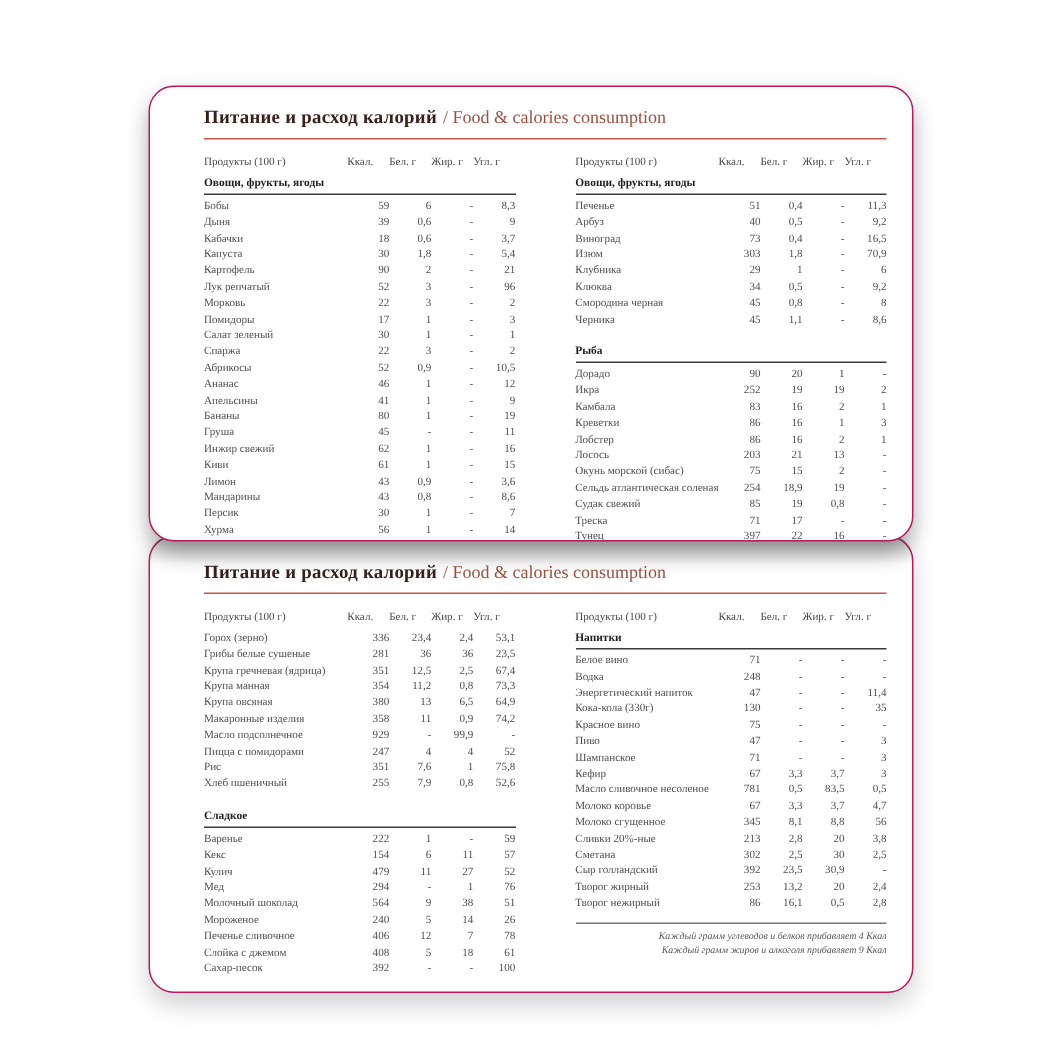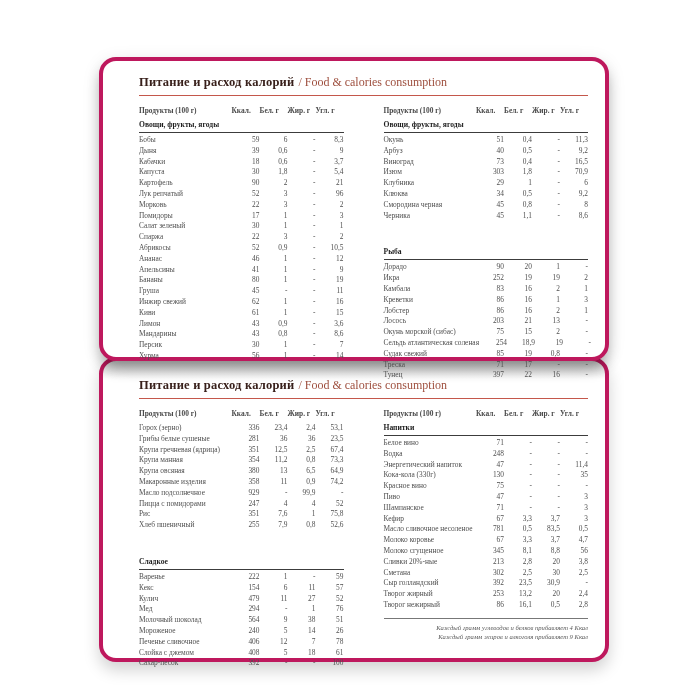--- a/index.html
+++ b/index.html
@@ -4,21 +4,21 @@
 <style>
   html,body { margin:0; padding:0; }
   body {
     width:700px; height:700px; background:#ffffff;
     font-family:"Liberation Serif","DejaVu Serif",serif;
   }
   .page { position:relative; width:700px; height:700px; overflow:hidden; background:#fff; }
 
   .card {
     position:absolute; left:99px; width:510px; background:#ffffff;
-    border:4px solid #be185d; border-radius:17px; box-sizing:border-box;
+    border:1px solid #be185d; border-radius:17px; box-sizing:border-box;
   }
   .card-1 {
     top:57px; height:304px; z-index:2;
     box-shadow:0 10px 14px -2px rgba(0,0,0,0.30), 0 4px 18px rgba(0,0,0,0.10);
   }
   .card-2 {
     top:357px; height:305px; z-index:1;
     box-shadow:0 8px 16px rgba(0,0,0,0.18);
   }
   .card-2::before {
@@ -32,30 +32,30 @@
 
   .title-block { border-bottom:1px solid #c4574b; padding-bottom:5px; }
   .title-ru { font-weight:bold; font-size:12.5px; color:#38201b; letter-spacing:0.2px; }
   .title-en { font-size:12px; color:#9e4f3e; }
 
   .cols { display:flex; gap:40px; margin-top:8px; }
   .tcol { flex:1; min-width:0; }
 
   .thead {
     display:grid; grid-template-columns:1fr 28px 28px 28px 28px;
-    font-size:7.4px; font-weight:bold; color:#4a4a4a; padding:2px 0 5px;
+    font-size:7.4px; font-weight:normal; color:#4a4a4a; padding:2px 0 5px;
   }
   .thead span { white-space:nowrap; }
   .thead span:not(:first-child) { text-align:left; }
 
   .section-header {
     font-size:7.6px; font-weight:bold; color:#1e1e1e;
     border-bottom:1.4px solid #3c3c3c; padding-bottom:3px; margin-bottom:2px;
   }
-  .section-header.mt { margin-top:26px; }
+  .section-header.mt { margin-top:11px; }
 
   .trow {
     display:grid; grid-template-columns:1fr 28px 28px 28px 28px;
     font-size:7.4px; color:#4f4f4f; line-height:10.8px; height:10.8px;
   }
   .cname { white-space:nowrap; }
   .cnum { text-align:right; }
 
   .footnote {
     margin-top:7px; border-top:1px solid #777; padding-top:4px;
@@ -237,21 +237,21 @@
           <div class="thead">
             <span>Продукты (100 г)</span>
             <span>Ккал.</span>
             <span>Бел. г</span>
             <span>Жир. г</span>
             <span>Угл. г</span>
           </div>
           <div>
               <div class="section-header">Овощи, фрукты, ягоды</div>
               <div class="trow">
-                <span class="cname">Окунь</span>
+                <span class="cname">Печенье</span>
                 <span class="cnum">51</span>
                 <span class="cnum">0,4</span>
                 <span class="cnum">-</span>
                 <span class="cnum">11,3</span>
               </div>
               <div class="trow">
                 <span class="cname">Арбуз</span>
                 <span class="cnum">40</span>
                 <span class="cnum">0,5</span>
                 <span class="cnum">-</span>

